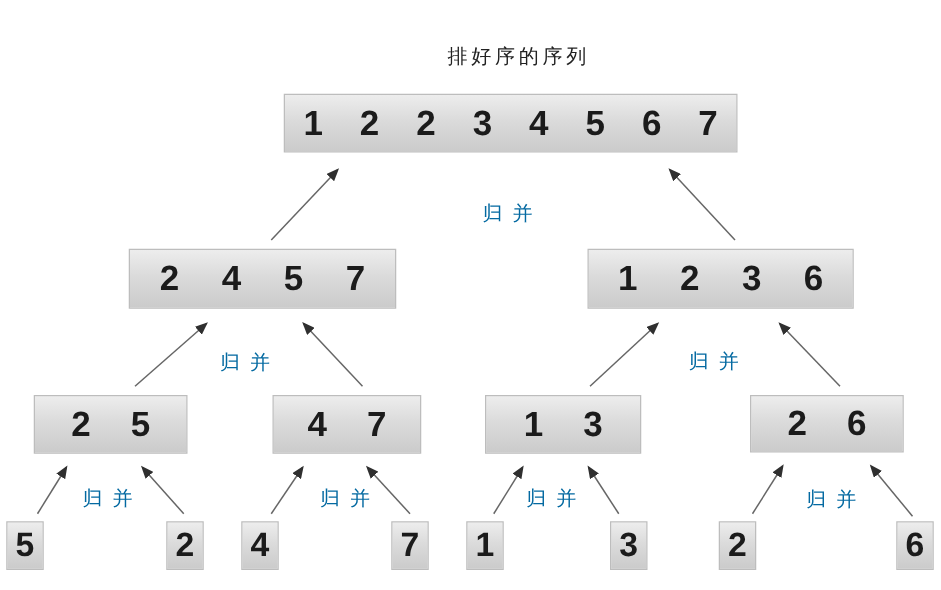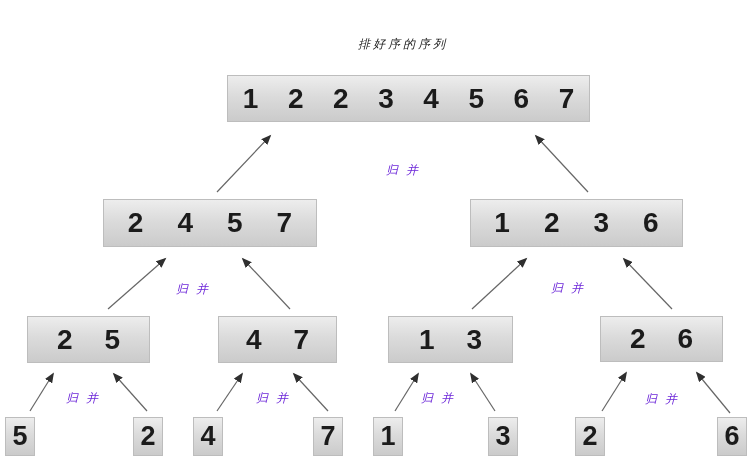--- a/index.html
+++ b/index.html
@@ -49,27 +49,26 @@
   .box-s3 { left: 193px; }
   .box-s4 { left: 313px; }
   .box-s5 { left: 373px; }
   .box-s6 { left: 488px; }
   .box-s7 { left: 575px; }
   .box-s8 { left: 717px; }
 
   .label {
     position: absolute;
     color: #2b2b2b;
-    font-size: 12px;
+    font-size: 16px;
     line-height: 1;
     white-space: nowrap;
-    font-style: italic;
   }
   .title-label { left: 358px; top: 38px; letter-spacing: 3px; color: #222; }
-  .merge-label { letter-spacing: 8px; color: #6d28d9; }
+  .merge-label { letter-spacing: 8px; color: #0369a1; }
   .ml-0 { left: 386px; top: 164px; }
   .ml-1 { left: 176px; top: 283px; }
   .ml-2 { left: 551px; top: 282px; }
   .ml-3 { left: 66px;  top: 392px; }
   .ml-4 { left: 256px; top: 392px; }
   .ml-5 { left: 421px; top: 392px; }
   .ml-6 { left: 645px; top: 393px; }
 </style>
 </head>
 <body>

